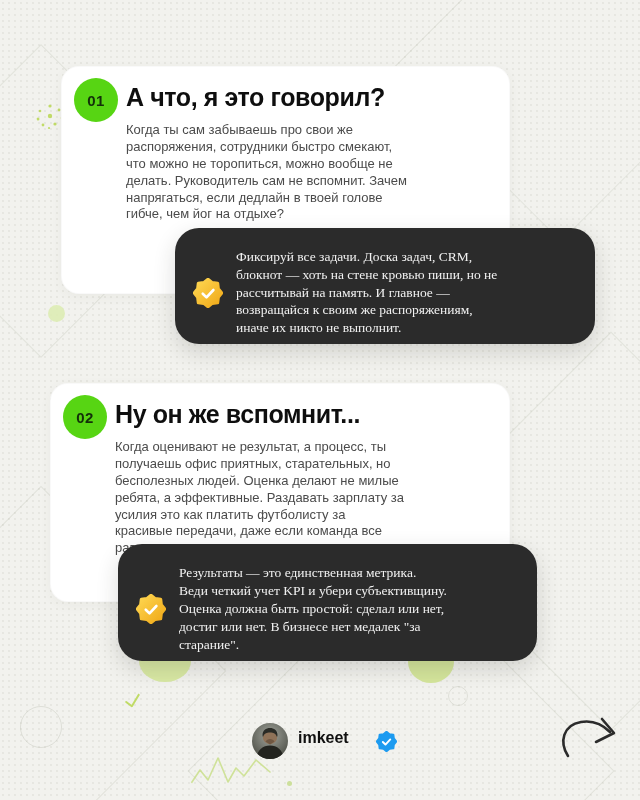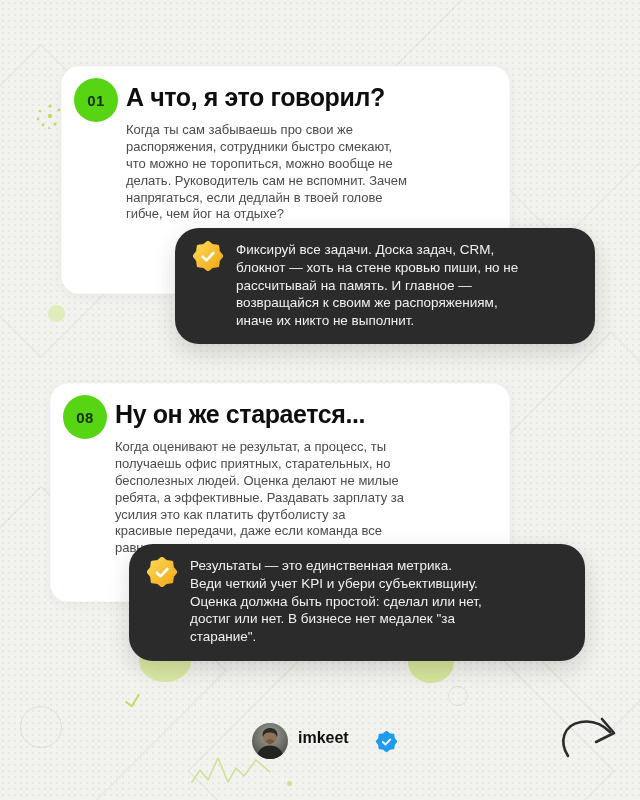--- a/index.html
+++ b/index.html
@@ -38,26 +38,27 @@
     position:absolute;left:64px;top:16px;
     font-size:25px;font-weight:bold;color:#0e0e0e;letter-spacing:-0.4px;
   }
   .card-body{
     position:absolute;left:64px;top:55px;
     font-size:13px;line-height:1.3;color:#4b4b4b;white-space:pre-line;
   }
 
   .tip{
     position:absolute;background:#2b2b2b;border-radius:24px;
-    display:flex;align-items:flex-start;gap:13px;
+    display:flex;align-items:center;gap:13px;
     padding:13px 24px 0 18px;box-sizing:border-box;
     box-shadow:0 8px 22px rgba(40,40,30,0.16);
+    font-family:Liberation Serif, serif;
   }
   #tip1{left:175px;top:228px;width:420px;height:116px;}
-  #tip2{left:129px;top:544px;width:456px;height:117px;}
+  #tip2{left:118px;top:544px;width:419px;height:117px;}
   .tip-text{
     font-size:13.5px;line-height:1.32;color:#f1f1f1;white-space:pre-line;
   }
   .seal{flex:0 0 auto;}
 
   .footer-avatar{
     position:absolute;left:252px;top:723px;width:36px;height:36px;border-radius:50%;
     overflow:hidden;background:radial-gradient(circle at 50% 35%, #a2a59d, #55574f 75%, #45473f);
   }
   .footer-name{
@@ -131,23 +132,23 @@
     </svg>
     <div class="tip-text">Фиксируй все задачи. Доска задач, CRM,
 блокнот — хоть на стене кровью пиши, но не
 рассчитывай на память. И главное —
 возвращайся к своим же распоряжениям,
 иначе их никто не выполнит.</div>
   </div>
 
   <div class="card" id="card2">
     <div class="num-badge">
-      <span>08</span>
+      <span>02</span>
     </div>
-    <div class="card-title">Ну он же старается...</div>
+    <div class="card-title">Ну он же вспомнит...</div>
     <div class="card-body">Когда оценивают не результат, а процесс, ты
 получаешь офис приятных, старательных, но
 бесполезных людей. Оценка делают не милые
 ребята, а эффективные. Раздавать зарплату за
 усилия это как платить футболисту за
 красивые передачи, даже если команда все
 равно сливает матч.</div>
   </div>
 
   <div class="tip" id="tip2">

